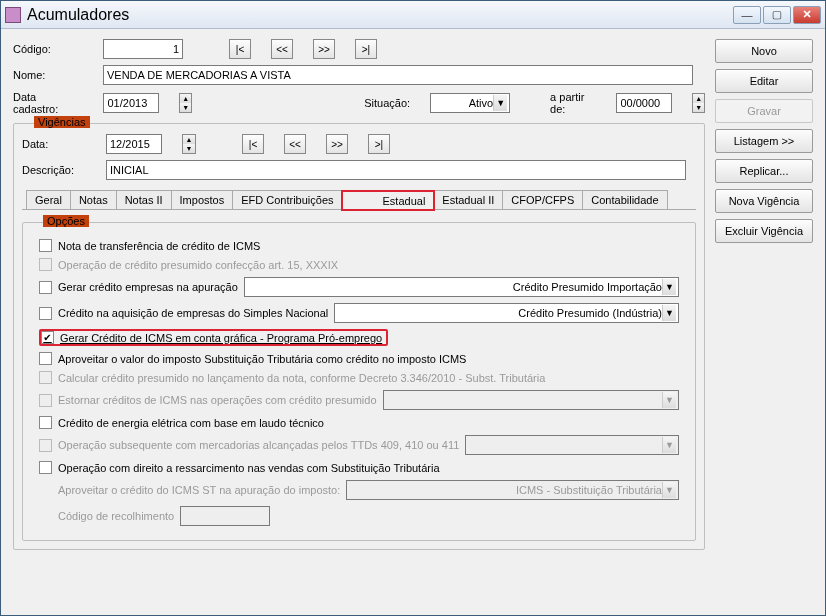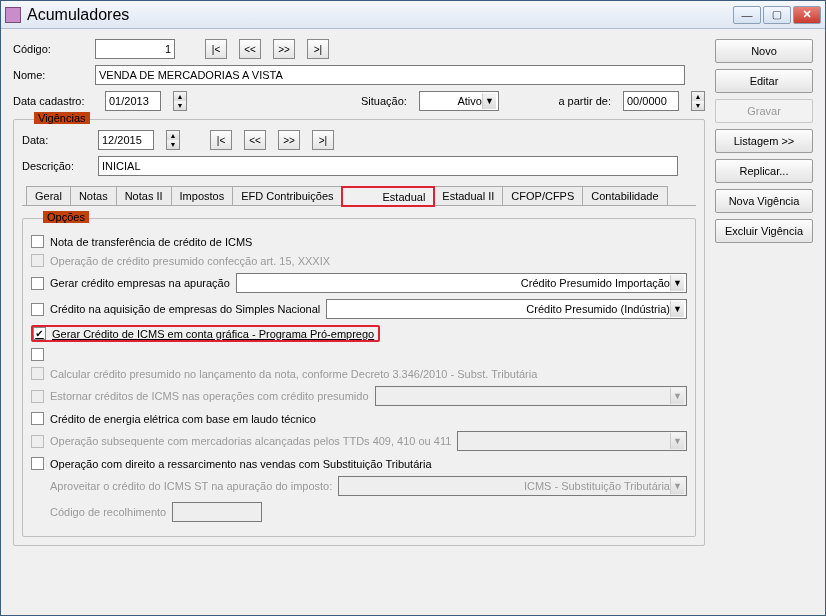--- a/index.html
+++ b/index.html
@@ -72,21 +72,21 @@
     border: 1px solid #9a9a9a;
     border-radius: 2px;
     font-size: 11px;
     display: flex;
     align-items: center;
     justify-content: center;
     padding: 0 4px;
   }
   .btn.disabled { color: #9a9a9a; border-color: #c8c8c8; background: #f2f2f2; }
 
-  .row { display: flex; align-items: center; margin-bottom: 6px; gap: 12px; }
+  .row { display: flex; align-items: center; margin-bottom: 6px; gap: 20px; }
   .label { width: 70px; }
   .txt {
     height: 20px;
     border: 1px solid #7a7a7a;
     background: #fff;
     font-size: 11px;
     padding: 0 3px;
     line-height: 18px;
   }
   .spin {
@@ -136,21 +136,21 @@
     border: 1px solid #aaa;
     border-bottom: none;
     background: #ececec;
     margin-right: -1px;
     font-size: 11px;
     cursor:pointer;
   }
   .tab.active { background: #f0f0f0; position:relative; top:1px; }
   .tab.highlight { outline: 2px solid #d23; outline-offset: -1px; padding-left: 40px; }
 
-  .opt-row { display:flex; align-items:center; margin: 6px 0; gap:6px; font-size:11px; }
+  .opt-row { display:flex; align-items:center; margin: 6px 8px; gap:6px; font-size:11px; }
   .opt-row.disabled { color:#9a9a9a; }
   .chk { width:13px; height:13px; border:1px solid #888; background:#fff; display:inline-flex; align-items:center; justify-content:center; font-size:10px; line-height:10px;}
   .chk.disabled { background:#eee; border-color:#bbb; }
   .chk.checked::after { content:"✔"; color:#000; font-size:10px; }
   .select {
     height: 20px;
     border: 1px solid #7a7a7a;
     background: #fff;
     font-size: 11px;
     display: inline-flex;
@@ -284,20 +284,21 @@
             </div>
           </div>
           <div class="opt-row">
             <span class="hl" style="display:inline-flex;align-items:center;gap:6px;text-decoration:underline;">
               <span class="chk checked"></span>
               <span>Gerar Crédito de ICMS em conta gráfica - Programa Pró-emprego</span>
             </span>
           </div>
           <div class="opt-row">
             <span class="chk"></span>
+            <span>Aproveitar o valor do imposto Substituição Tributária como crédito no imposto ICMS</span>
           </div>
           <div class="opt-row disabled">
             <span class="chk disabled"></span>
             <span>Calcular crédito presumido no lançamento da nota, conforme Decreto 3.346/2010 - Subst. Tributária</span>
           </div>
           <div class="opt-row disabled">
             <span class="chk disabled"></span>
             <span>Estornar créditos de ICMS nas operações com crédito presumido</span>
             <div class="select" style="flex:1; background:#eee;">
               <span></span>

